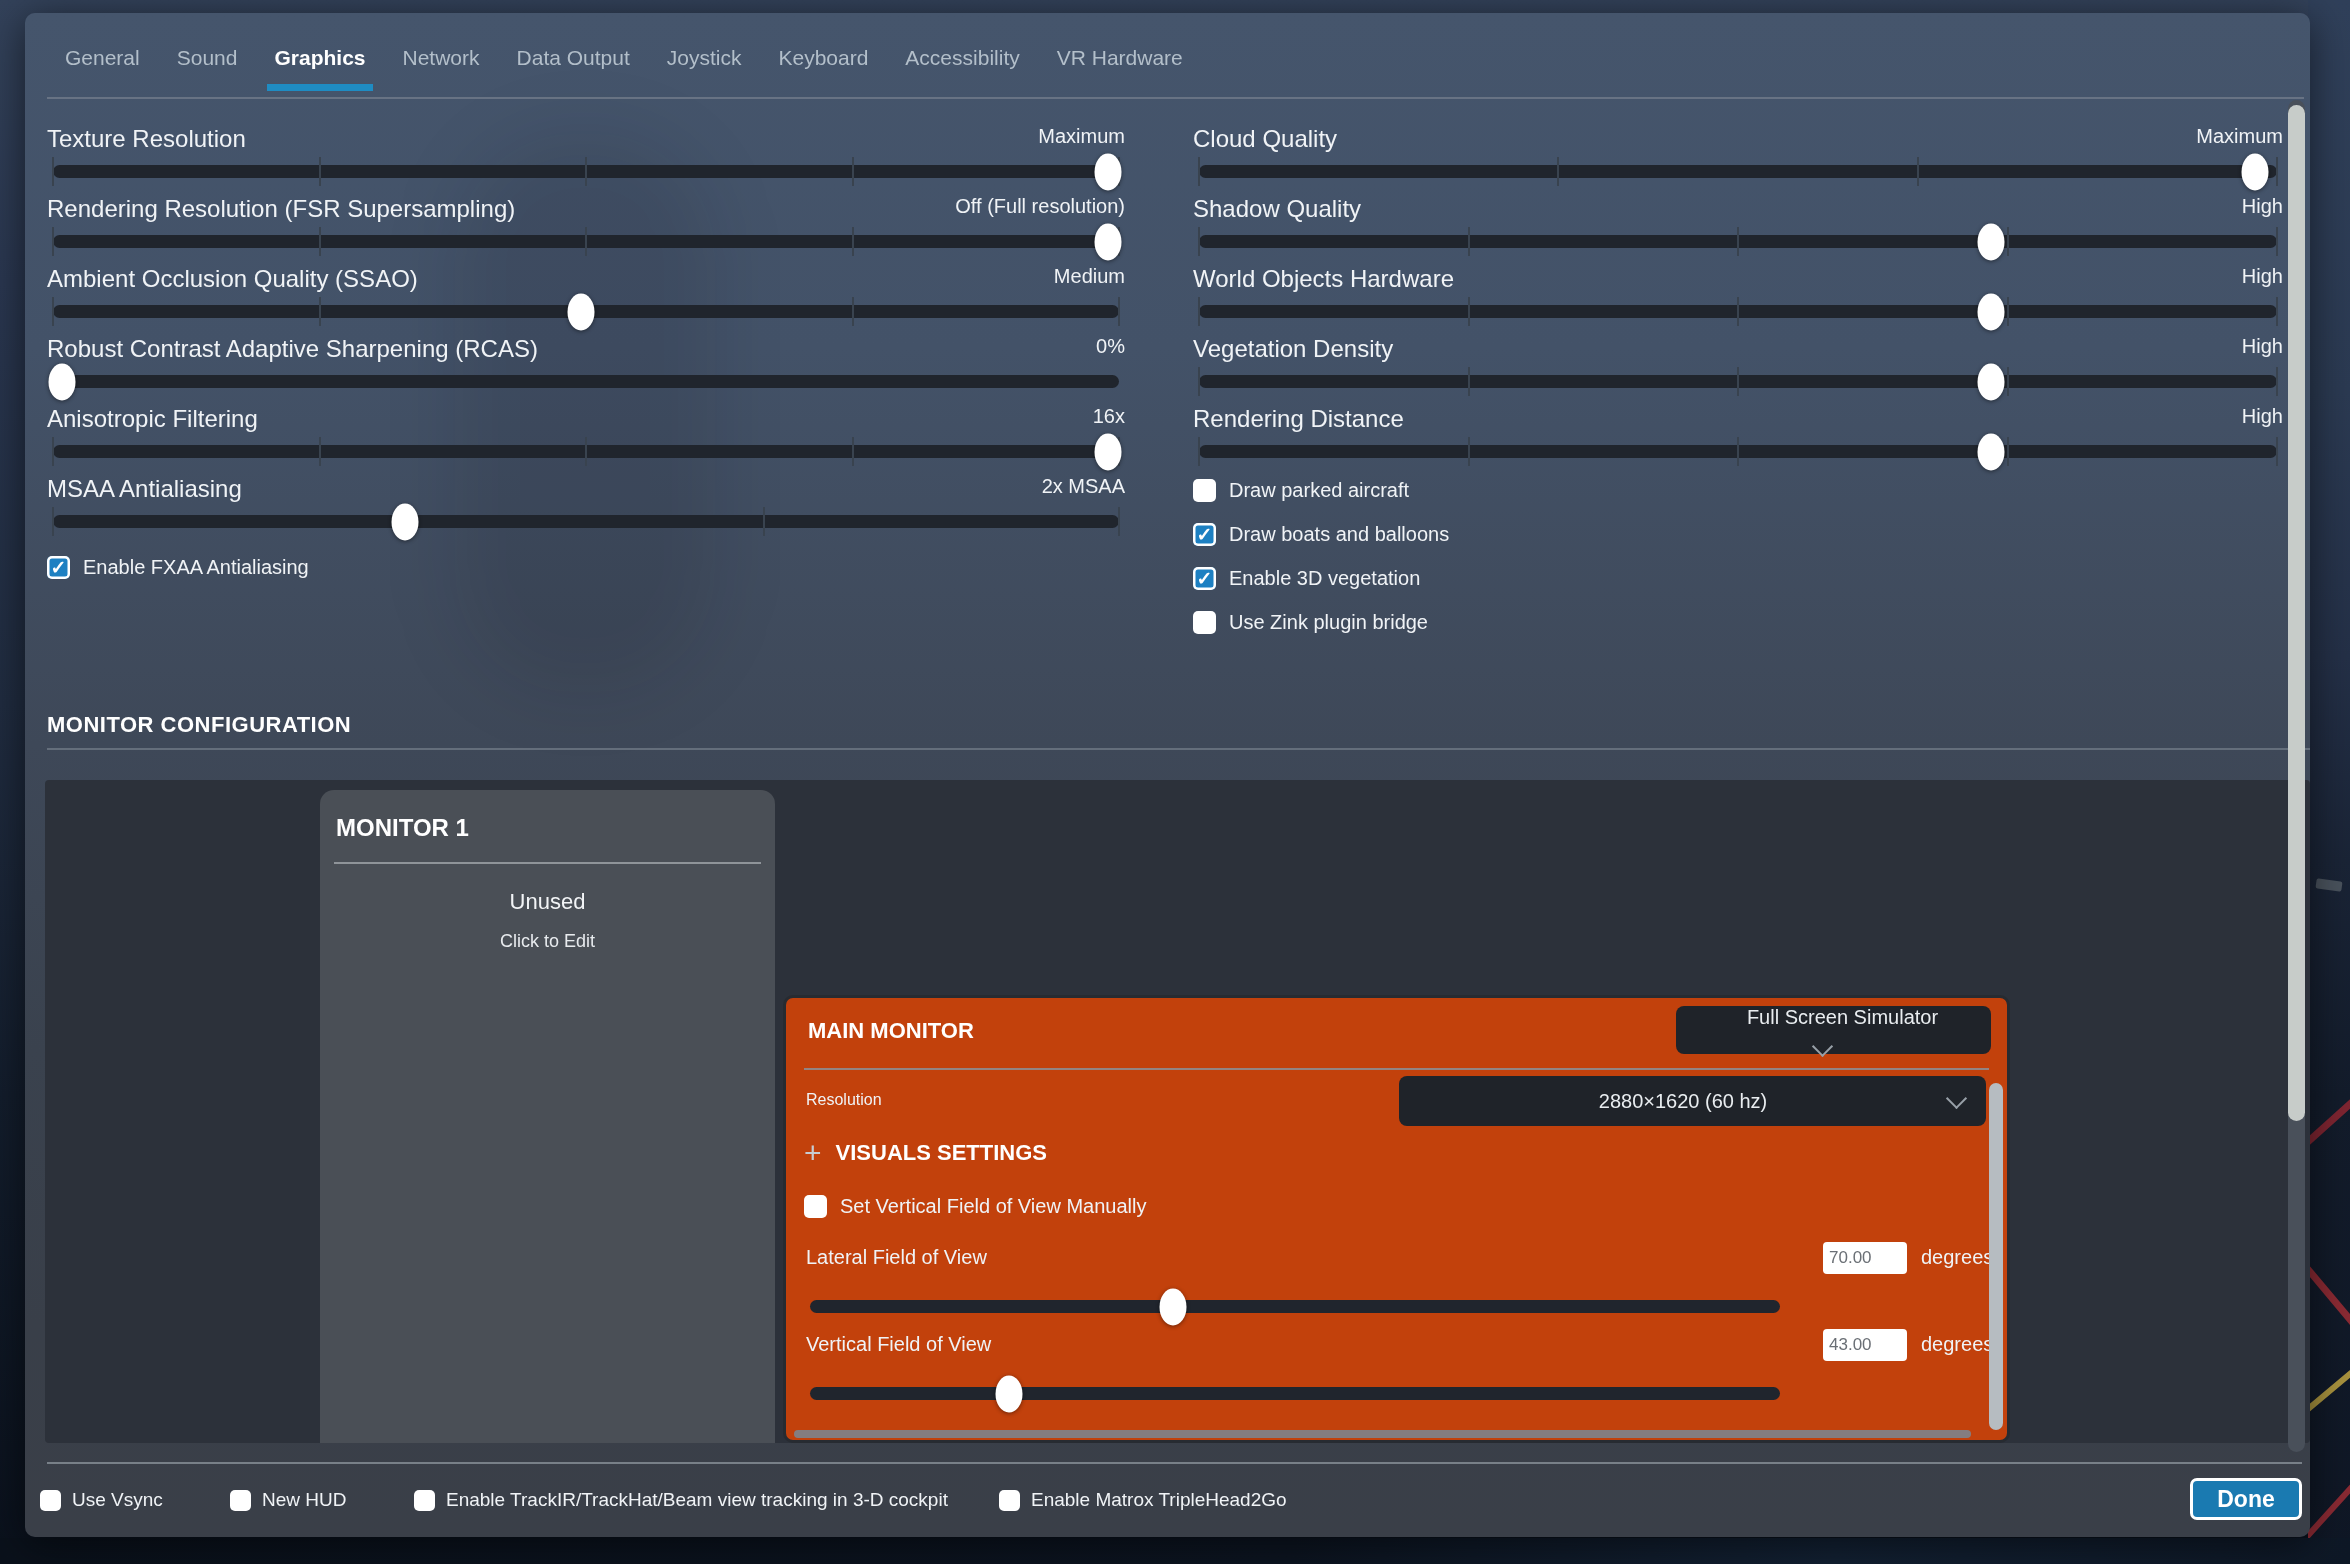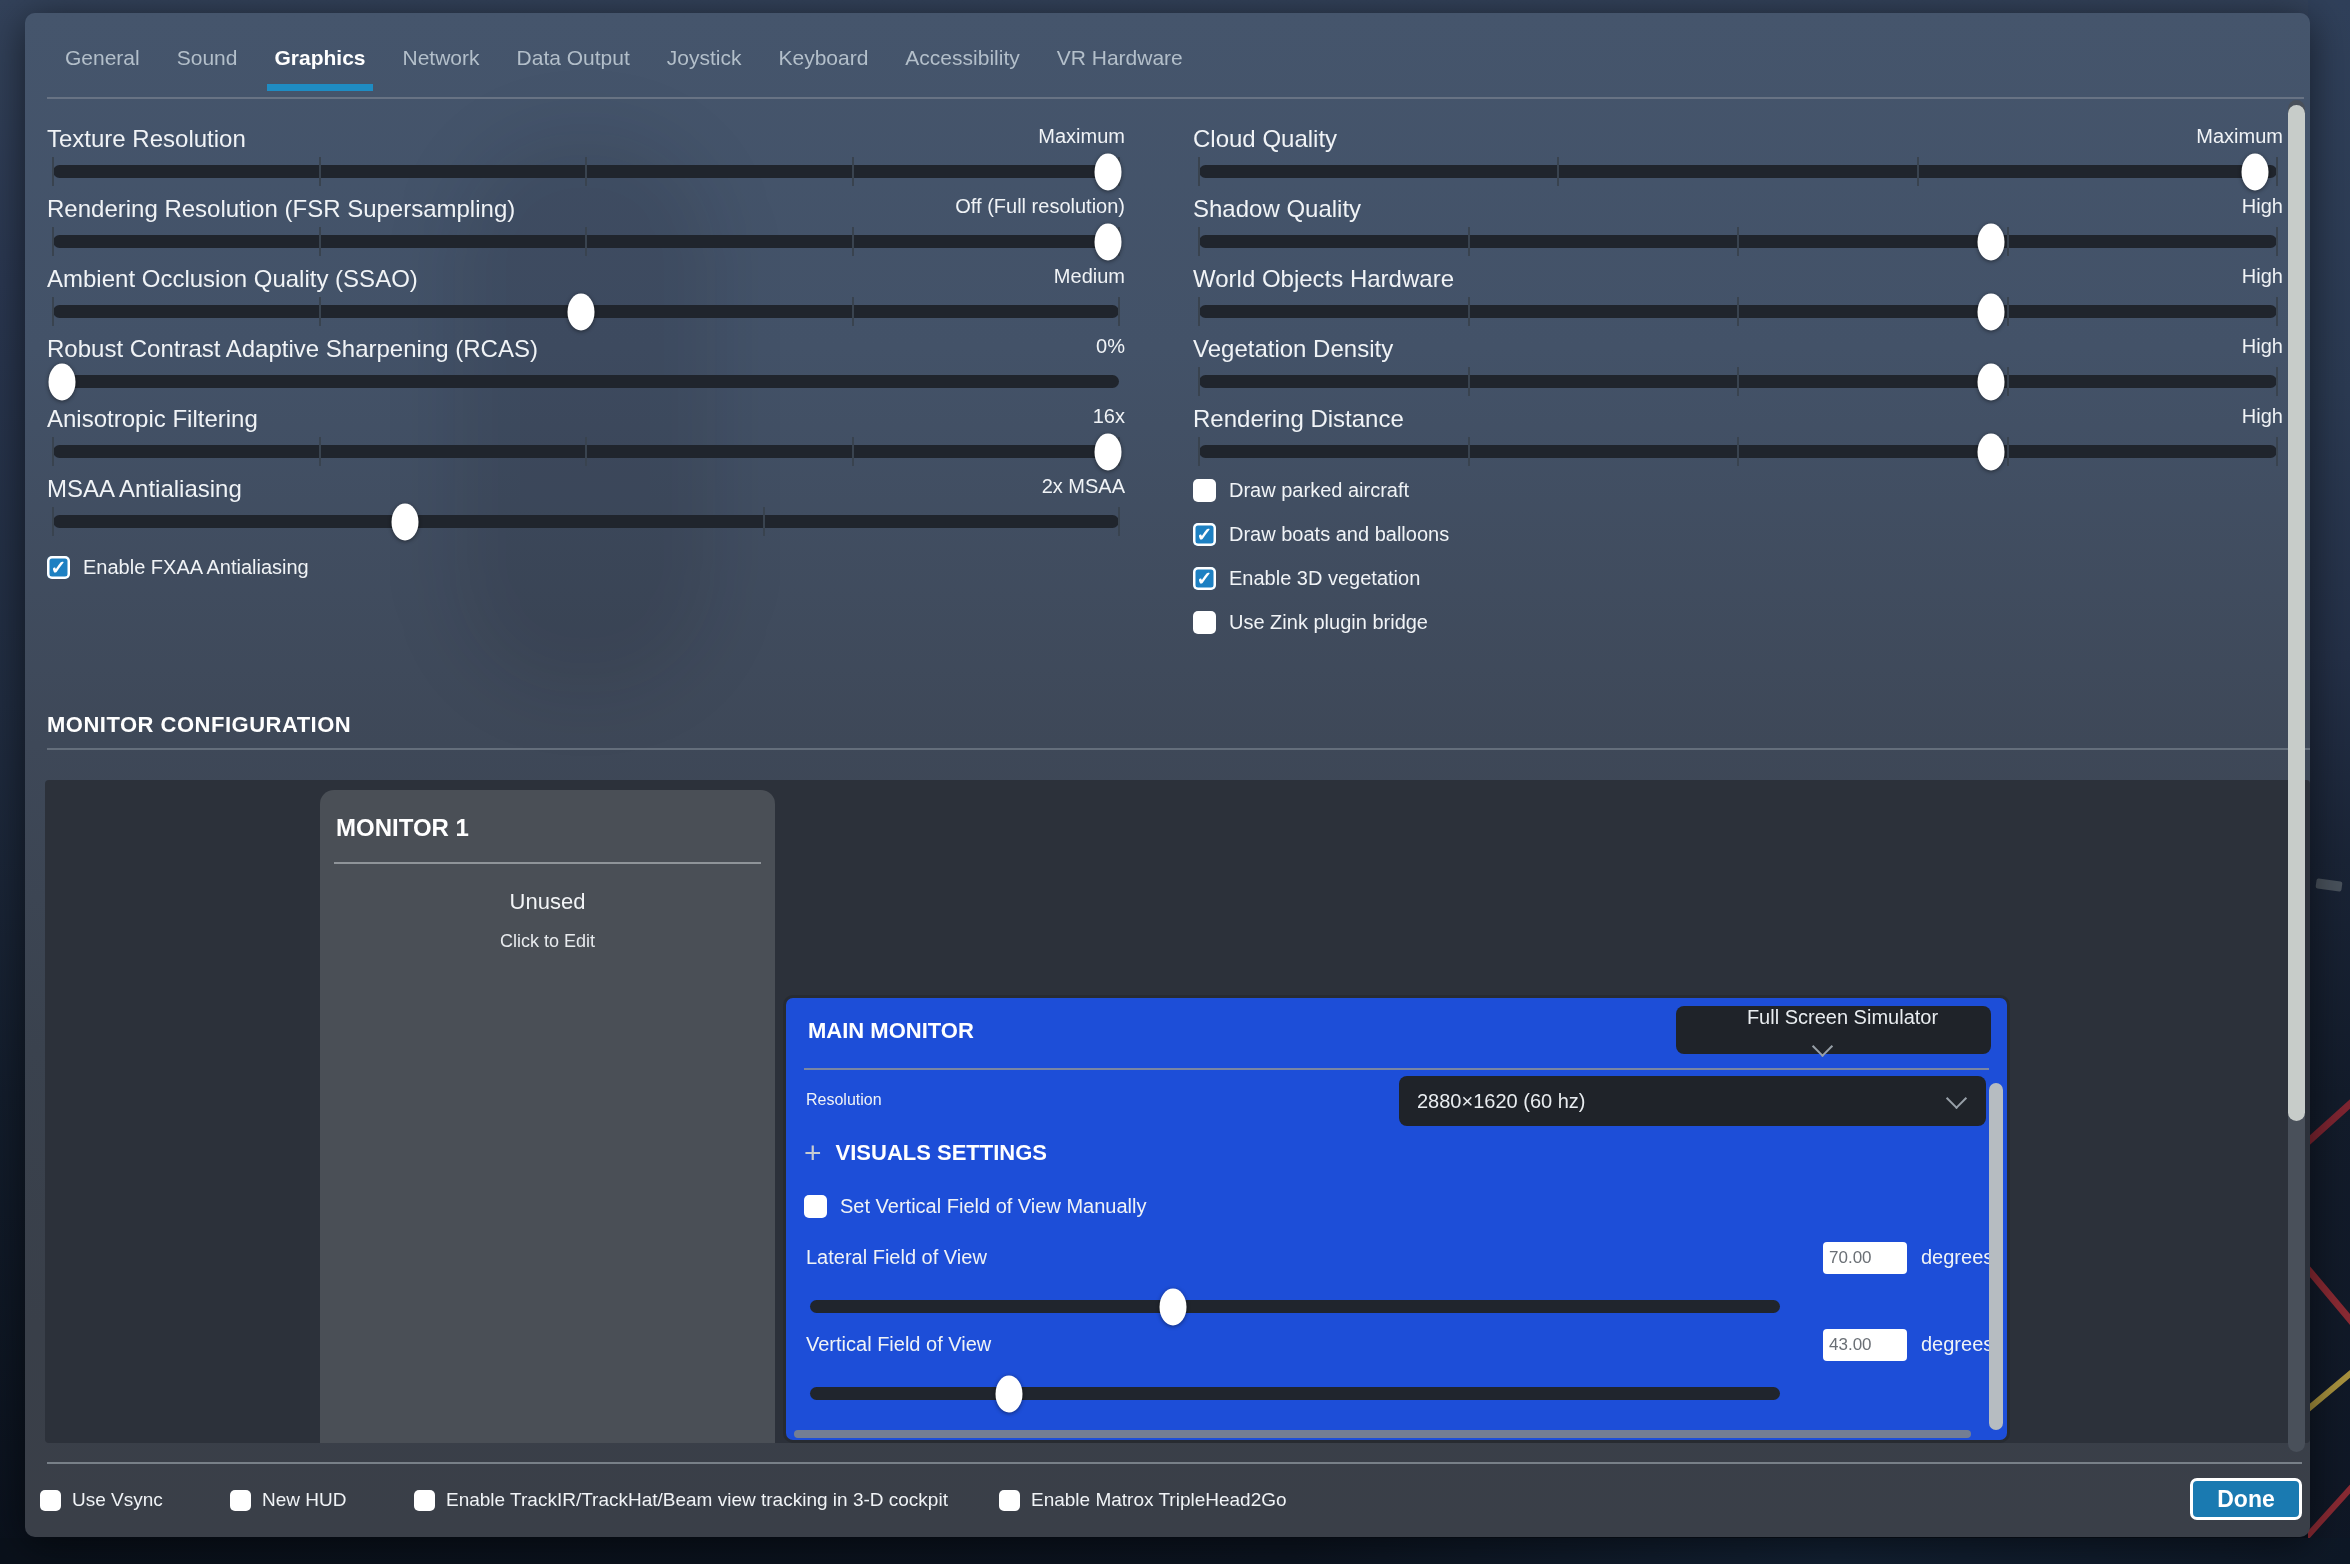--- a/index.html
+++ b/index.html
@@ -62,32 +62,32 @@
   .mc-line{position:absolute;left:22px;right:0;top:735px;height:2px;background:#68727f;opacity:.9;}
   .mc-panel{position:absolute;left:20px;top:767px;width:2265px;height:663px;background:#2c313a;border-radius:4px;}
   .mon1{position:absolute;left:275px;top:10px;width:455px;height:653px;background:#4a4f56;
     border-radius:14px 14px 0 0;cursor:pointer;}
   .mon1-title{font-size:24px;font-weight:bold;color:#ffffff;margin:24px 0 0 16px;}
   .mon1-line{height:2px;background:#9ba0a5;margin:20px 14px 0 14px;opacity:.85;}
   .mon1-status{font-size:22px;color:#f2f4f6;text-align:center;margin-top:25px;}
   .mon1-hint{font-size:18px;color:#e8ebee;text-align:center;margin-top:16px;}
 
   
-  .mm{position:absolute;left:738px;top:215px;width:1227px;height:448px;background:#1d4ed8;
+  .mm{position:absolute;left:738px;top:215px;width:1227px;height:448px;background:#c2410c;
     border:3px solid #272b31;border-radius:10px;box-sizing:border-box;}
   .mm-title{position:absolute;left:22px;top:20px;font-size:22px;font-weight:bold;color:#ffffff;}
   .dropdown{position:absolute;background:#1f2329;border-radius:8px;display:flex;align-items:center;
     cursor:pointer;}
   .dd-mode{right:16px;top:8px;width:315px;height:48px;flex-direction:column;}
   .dd-text{font-size:20px;color:#e9edf0;margin-left:18px;flex:1;}
   .chev{width:13px;height:13px;border-right:2px solid #98a0a8;border-bottom:2px solid #98a0a8;
     transform:rotate(45deg);margin-right:22px;margin-top:-6px;}
   .mm-line{position:absolute;left:18px;right:18px;top:70px;height:2px;background:#8b9199;opacity:.85;}
   .res-label{position:absolute;left:20px;top:93px;font-size:16px;color:#f0f3f6;}
-  .dd-res{left:613px;top:78px;width:587px;height:50px;}
+  .dd-res{left:613px;top:78px;width:587px;height:50px;text-align:center;}
   .vis-row{position:absolute;left:18px;top:140px;display:flex;align-items:center;cursor:pointer;}
   .plus{font-size:30px;font-weight:300;color:#c7ccd1;line-height:30px;}
   .vis-label{font-size:22px;font-weight:bold;color:#ffffff;margin-left:14px;}
   .fov-label{position:absolute;font-size:20px;color:#f0f3f6;}
   .fov-input{position:absolute;width:72px;height:32px;background:#ffffff;border:none;border-radius:4px;
     font-family:"Liberation Sans",sans-serif;font-size:17px;color:#6a6f75;padding:0 6px;}
   .fov-unit{position:absolute;font-size:20px;color:#f0f3f6;}
   .fov-trackwrap{position:absolute;left:24px;width:970px;height:32px;}
   .mm-vscroll{position:absolute;right:4px;top:85px;bottom:10px;width:14px;background:#b6bcc1;border-radius:7px;}
   .mm-hscroll{position:absolute;left:8px;right:36px;bottom:2px;height:8px;background:#7d848d;border-radius:4px;opacity:.9;}

